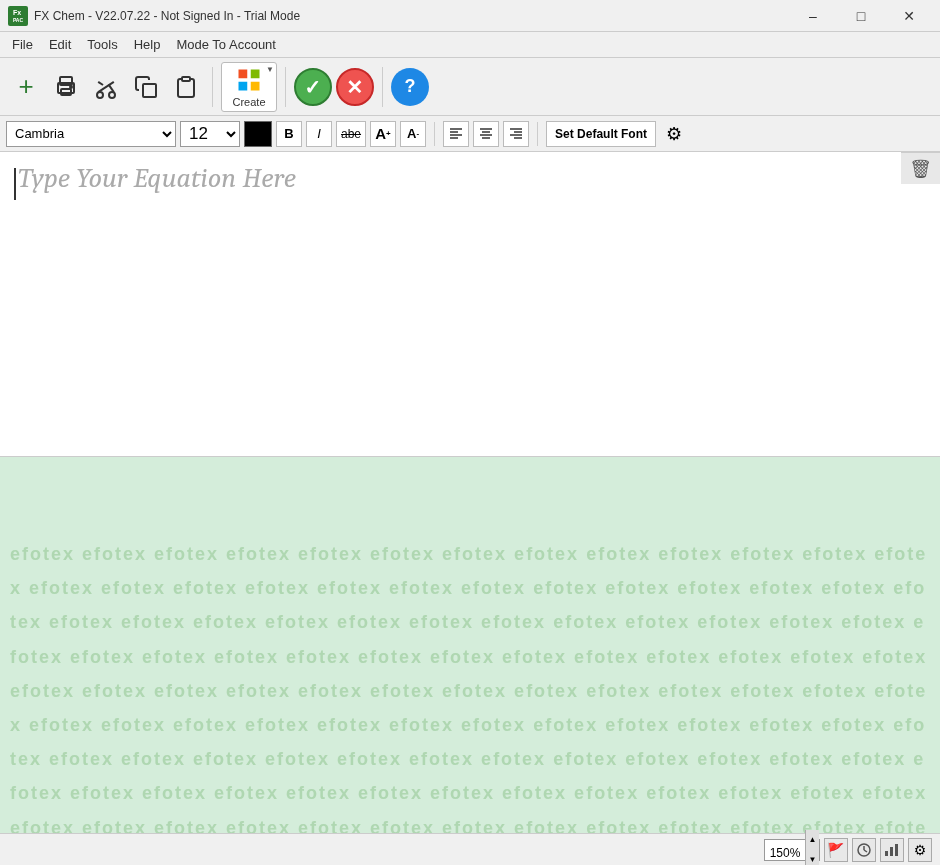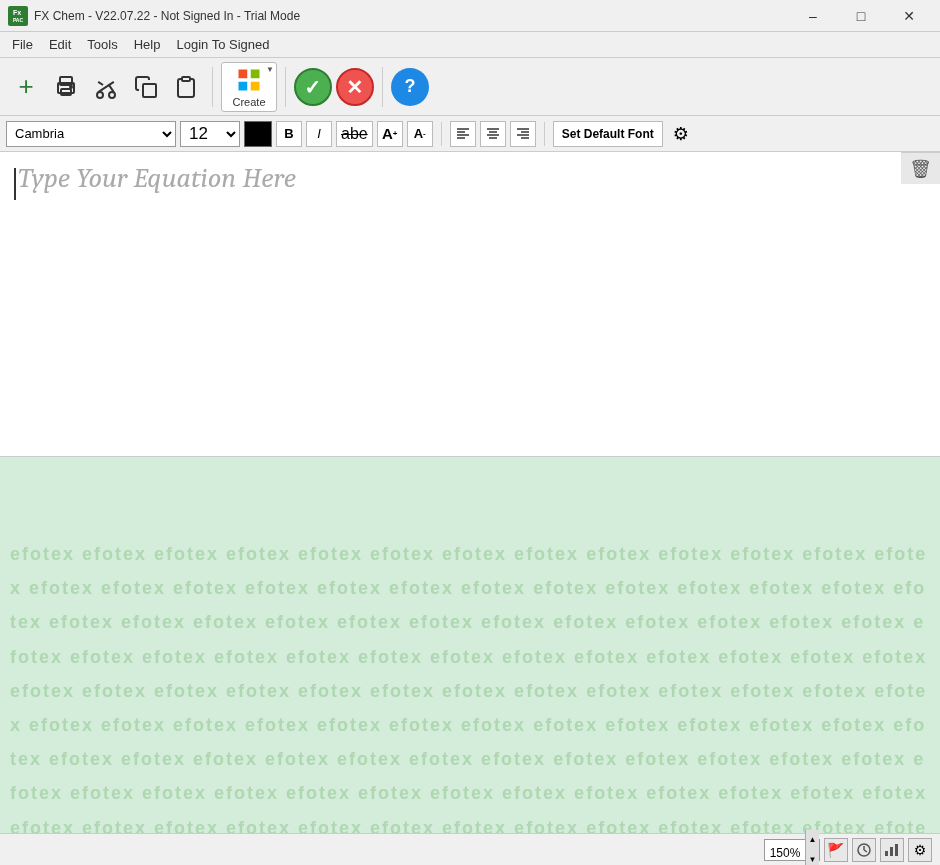--- a/index.html
+++ b/index.html
@@ -318,21 +318,21 @@
     <button class="title-btn">□</button>
     <button class="title-btn close">✕</button>
   </div>
 </div>
 
 <div id="menu-bar">
   <div class="menu-item">File</div>
   <div class="menu-item">Edit</div>
   <div class="menu-item">Tools</div>
   <div class="menu-item">Help</div>
-  <div class="menu-item">Login To Signed</div>
+  <div class="menu-item">Mode To Account</div>
 </div>
 
 <div id="toolbar">
 
   <button class="tb-btn" style="font-size:26px;font-weight:300;color:#2e7d32;">+</button>
 
   <button class="tb-btn">
     <svg viewBox="0 0 24 24" fill="none" stroke="#333" stroke-width="2">
       <rect x="6" y="2" width="12" height="8" rx="1"></rect>
       <rect x="4" y="8" width="16" height="10" rx="1"></rect>
@@ -404,21 +404,21 @@
     <option>16</option>
     <option>18</option>
     <option>24</option>
     <option>36</option>
   </select>
 
   <div id="color-box"></div>
 
   <button class="fmt-btn bold">B</button>
   <button class="fmt-btn italic">I</button>
-  <button class="fmt-btn" style="text-decoration:line-through;font-size:16px;">abe</button>
+  <button class="fmt-btn" style="text-decoration:line-through;font-size:12px;">abe</button>
   <button class="fmt-btn" style="font-size:15px;font-weight:bold;">A<sup style="font-size:8px">+</sup></button>
   <button class="fmt-btn" style="font-size:13px;font-weight:bold;">A<sub style="font-size:8px">-</sub></button>
 
   <div class="tb-separator" style="height:24px;"></div>
 
   <button class="fmt-btn">
     <svg width="14" height="14" viewBox="0 0 14 14">
       <line x1="1" y1="2" x2="13" y2="2" stroke="#333" stroke-width="1.5"></line>
       <line x1="1" y1="5" x2="9" y2="5" stroke="#333" stroke-width="1.5"></line>
       <line x1="1" y1="8" x2="13" y2="8" stroke="#333" stroke-width="1.5"></line>

